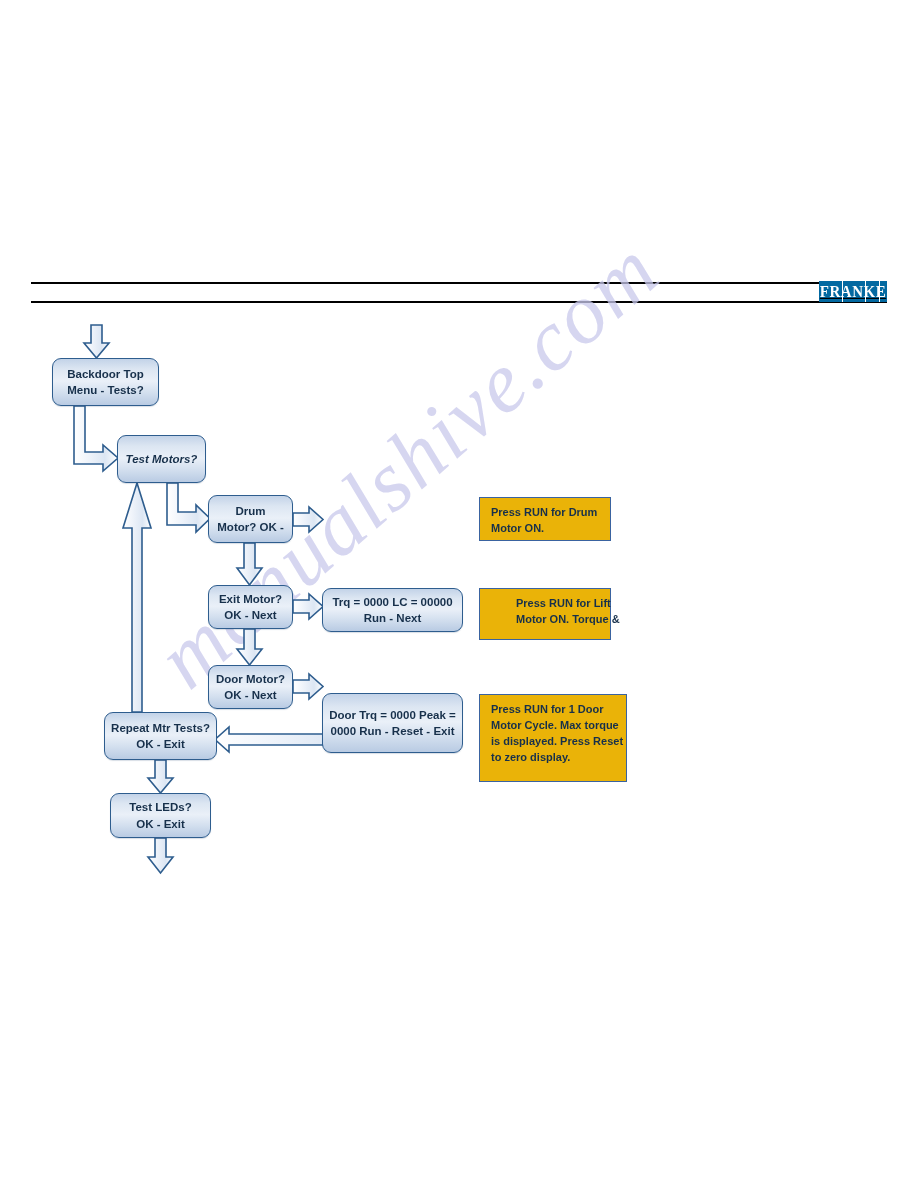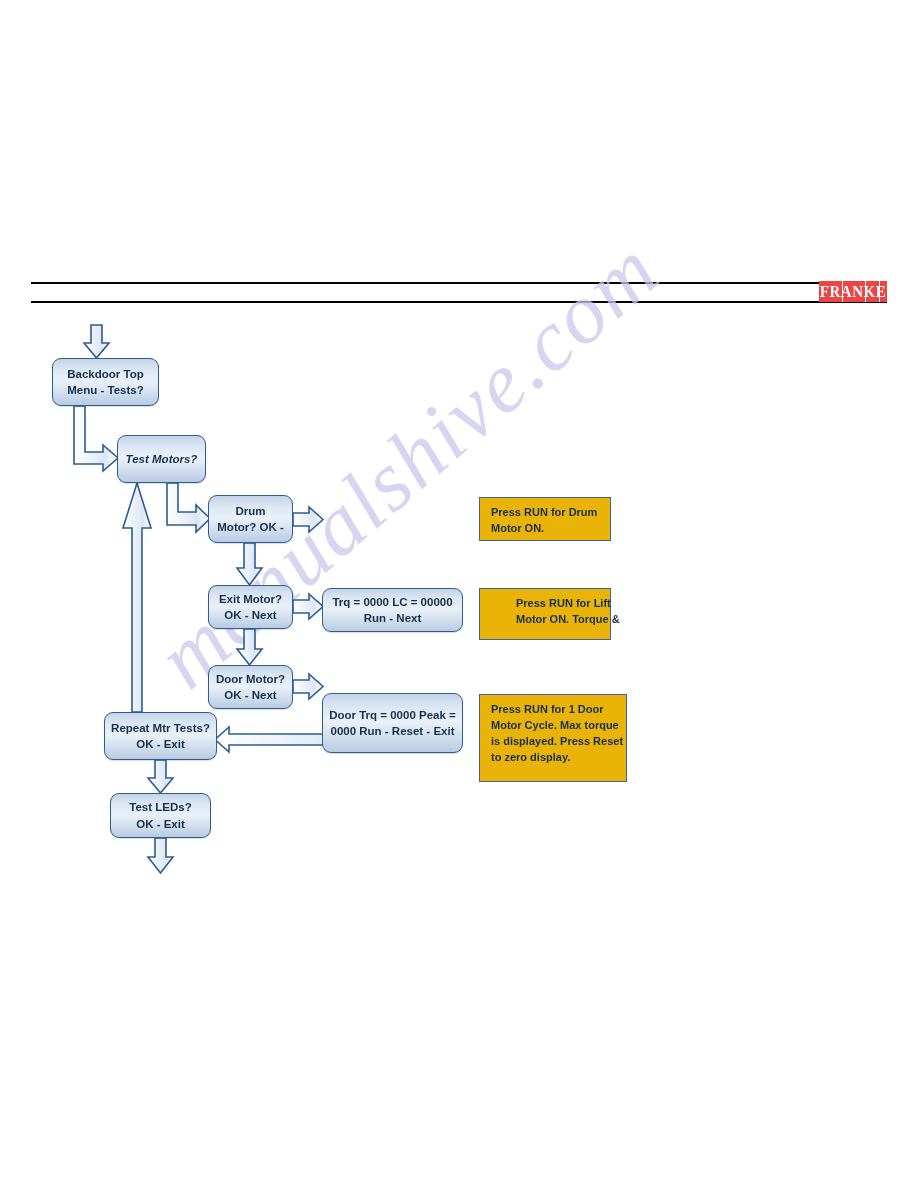--- a/index.html
+++ b/index.html
@@ -33,25 +33,26 @@
   #rule-top  { top: 282px; }
   #rule-bot  { top: 301px; }
 
   
   #franke-logo {
     position: absolute;
     left: 819px;
     top: 281px;
     width: 68px;
     height: 21px;
-    background: #ef4444;
+    background: #0369a1;
     display: flex;
     align-items: center;
     justify-content: center;
     overflow: hidden;
+    text-decoration: underline;
   }
   #franke-logo .lg-text {
     color: #ffffff;
     font-family: "Liberation Serif", serif;
     font-weight: bold;
     font-size: 15px;
     letter-spacing: 0.5px;
     line-height: 1;
     white-space: nowrap;
     transform: scaleY(1.15);

